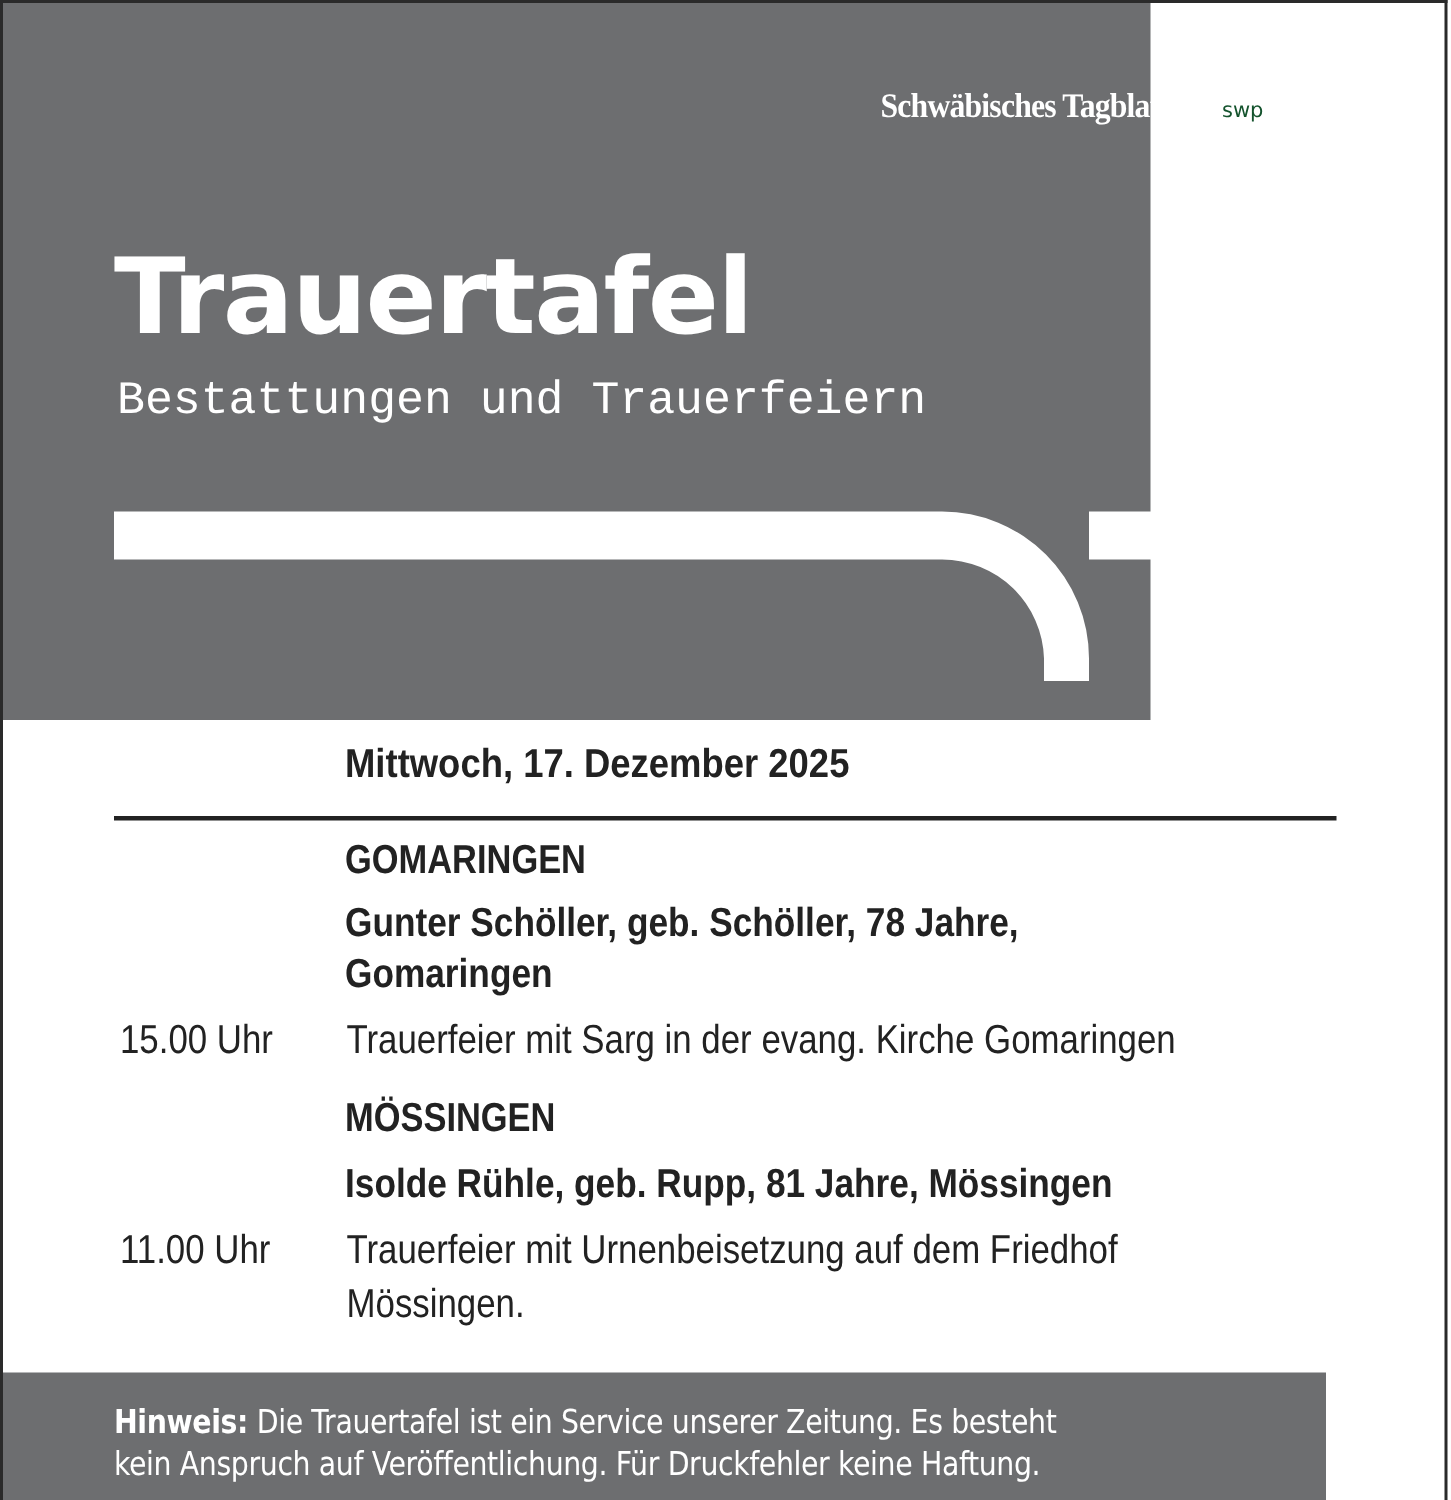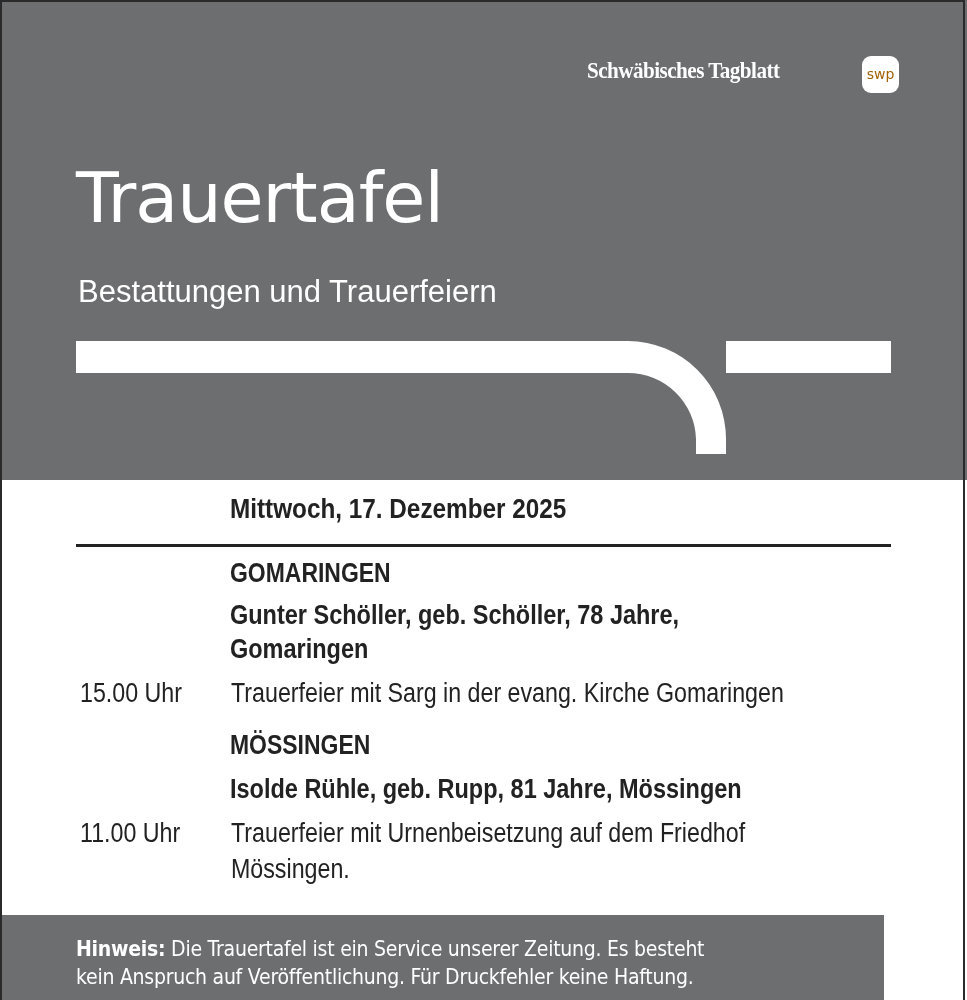--- a/index.html
+++ b/index.html
@@ -1,29 +1,29 @@
 <!DOCTYPE html>
 <html><head>
 <meta charset="utf-8">
 <style>
   html, body { margin:0; padding:0; }
   body { width:967px; height:1000px; position:relative; background:#ffffff; overflow:hidden;
          font-family:"Liberation Sans", sans-serif; }
   .frame { position:absolute; left:0; top:0; width:965px; height:1000px;
            border-top:2px solid #2a2a2a; border-left:2px solid #2a2a2a; border-right:2px solid #2a2a2a; box-sizing:border-box; }
-  .header { position:absolute; left:0; top:0; width:967px; height:480px; background:#6d6e70; }
+  .header { position:absolute; left:0; top:0; width:767px; height:480px; background:#6d6e70; }
   .brand { position:absolute; left:587px; top:58px; color:#fff;
            font-family:"Liberation Serif", serif; font-weight:bold; font-size:23px; letter-spacing:-0.6px;
            transform:scaleX(0.92); transform-origin:left top; white-space:nowrap; }
-  .swp { position:absolute; left:862px; top:56px; width:37px; height:37px; background:#fff; border-radius:9px;
-         color:#a16207; font-size:14px; line-height:37px; text-align:center; font-family:"DejaVu Sans", sans-serif; }
+  .swp { position:absolute; left:810px; top:56px; width:37px; height:37px; background:#fff; border-radius:9px;
+         color:#14532d; font-size:14px; line-height:37px; text-align:center; font-family:"DejaVu Sans", sans-serif; }
   .title { position:absolute; left:76px; top:158px; color:#fff; font-family:"DejaVu Sans", sans-serif;
-           font-weight:normal; font-size:70px; letter-spacing:-1px; line-height:80px; white-space:nowrap; }
-  .subtitle { position:absolute; left:78px; top:248px; color:#fff; font-family:Liberation Sans, sans-serif;
-              font-size:31px; line-height:40px; white-space:nowrap;margin-top:24px; }
+           font-weight:bold; font-size:70px; letter-spacing:-1px; line-height:80px; white-space:nowrap; }
+  .subtitle { position:absolute; left:78px; top:248px; color:#fff; font-family:Liberation Mono, monospace;
+              font-size:31px; line-height:40px; white-space:nowrap; }
   .deco { position:absolute; left:0; top:0; }
   .content { position:absolute; left:0; top:480px; width:967px; }
   .date { position:absolute; left:230px; top:14px; font-weight:bold; font-size:27px; color:#222;
           transform:scaleX(0.9); transform-origin:left top; white-space:nowrap; }
   .rule { position:absolute; left:76px; top:64px; width:815px; height:3px; background:#222; }
   .place { position:absolute; left:230px; font-weight:bold; font-size:27px; color:#222;
            transform:scaleX(0.85); transform-origin:left top; white-space:nowrap; }
   .person { position:absolute; left:230px; font-weight:bold; font-size:27px; color:#222; line-height:34px;
             transform:scaleX(0.87); transform-origin:left top; white-space:nowrap; }
   .time { position:absolute; left:80px; font-size:27px; color:#222; transform:scaleX(0.86); transform-origin:left top; white-space:nowrap; }

